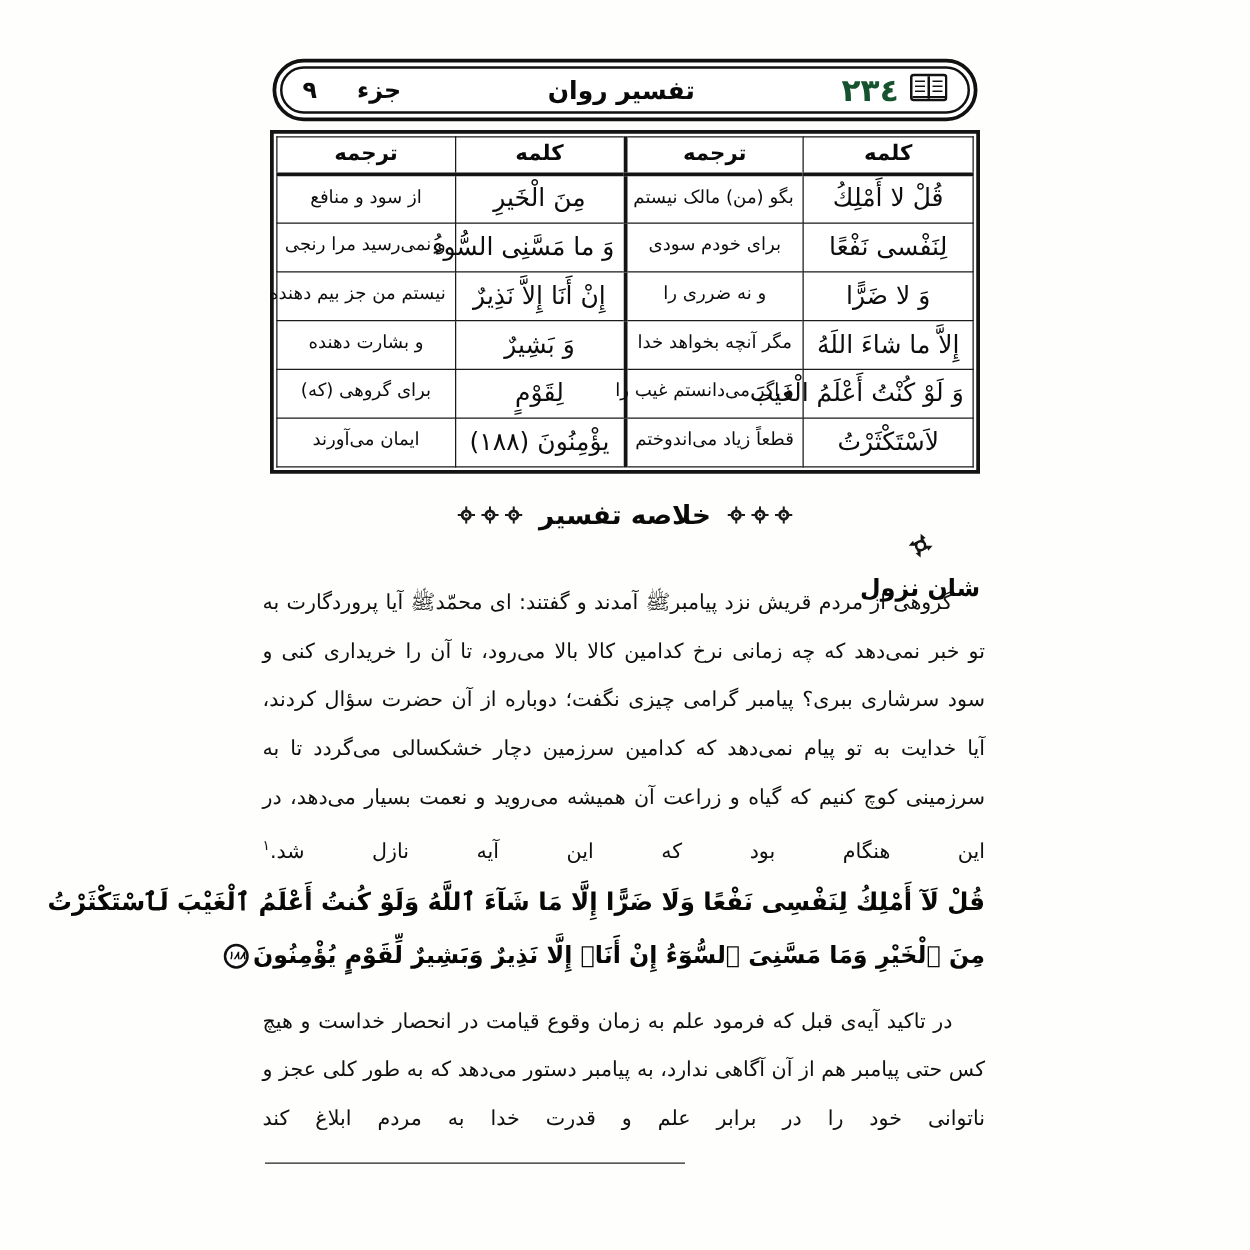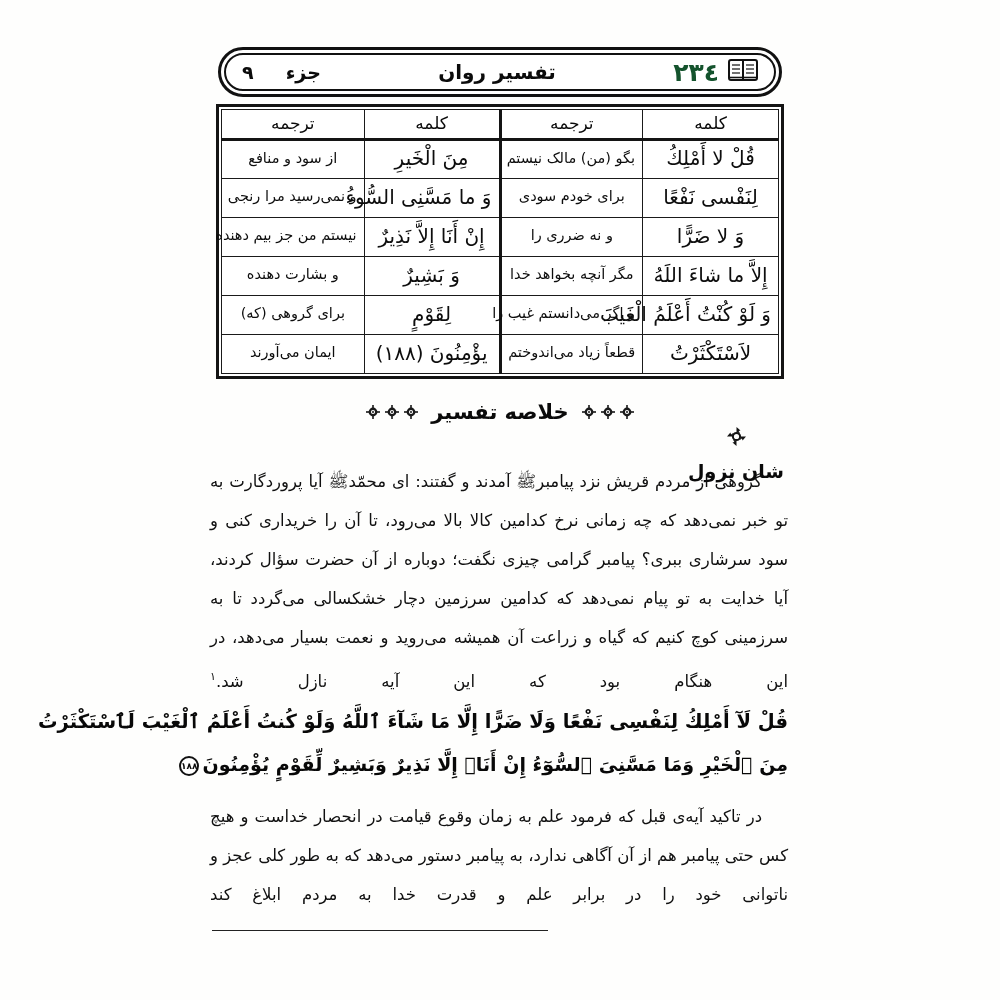--- a/index.html
+++ b/index.html
@@ -76,21 +76,21 @@
     table-layout: fixed;
   }
   table.words th, table.words td {
     border: 1px solid #1a1a1a;
     text-align: center;
     vertical-align: middle;
     font-family: "DejaVu Sans", sans-serif;
   }
   table.words th {
     font-size: 17px;
-    font-weight: 400;
+    font-weight: 700;
     color: #0a0a0a;
     height: 30px;
     border-bottom: 3px solid #141414;
     padding: 2px 0 4px;
   }
   table.words td {
     font-size: 15px;
     color: #0d0d0d;
     height: 39px;
     padding: 2px 7px 4px;
@@ -180,20 +180,21 @@
     width: 20px; height: 20px;
     border: 2px solid #111;
     border-radius: 50%;
     font-size: 9px;
     font-weight: 700;
     line-height: 16px;
     text-align: center;
     vertical-align: middle;
     margin: 0 3px;
     background: #fff;
+    font-style: italic;
   }
 
   
   .footnote {
     position: absolute;
     right: 452px; top: 930px;
     width: 336px;
     direction: rtl;
   }
   .footnote .rule {

